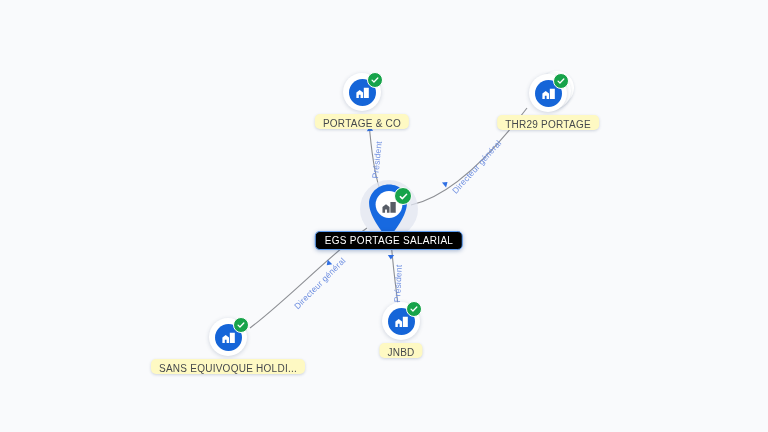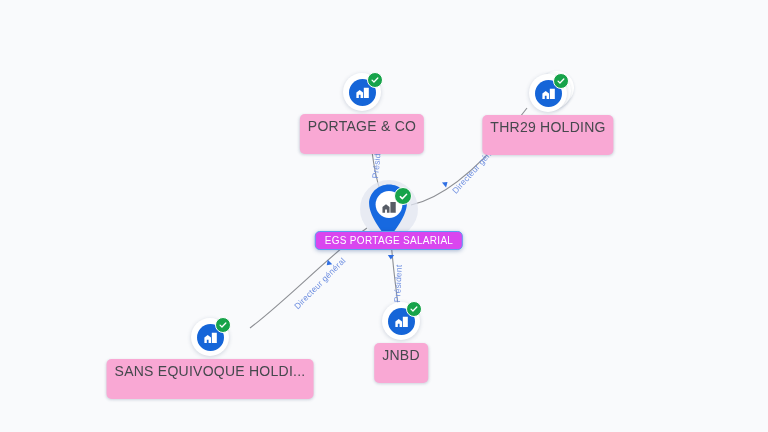--- a/index.html
+++ b/index.html
@@ -72,25 +72,25 @@
   .pin-check{
     position:absolute;right:0px;top:4px;
     width:16px;height:16px;border-radius:50%;
     background:#17a34a;border:1.5px solid #ffffff;
     display:flex;align-items:center;justify-content:center;
   }
 
   
   .node-label{
     position:absolute;left:50%;transform:translateX(-50%);
-    background:#f9a8d4;
+    background:#fef9c3;
     color:#45484d;
-    font-size:14px;
+    font-size:10px;
     letter-spacing:.25px;
-    padding:4px 8px 20px 8px;
+    padding:4px 8px 0 8px;
     border-radius:5px;
     white-space:nowrap;
     box-shadow:0 1px 3px rgba(40,60,100,.20);
     font-family:"Liberation Sans", sans-serif;
   }
   .node-label.root{
     background:#1769e0;
     color:#ffffff;
     border:1.5px solid #5b9bf0;
     font-size:10px;
@@ -138,21 +138,21 @@
             <path fill="#585d66" d="M2.2 20.6V11.9l5.3-4.1 5.3 4.1v8.7H8.9v-5H6.1v5z"></path>
             <path fill="#585d66" d="M14.1 20.6V4.4h8.0v16.2zm1.9-12.6h1.7v1.7H16zm3.0 0h1.7v1.7h-1.7zM16 11.2h1.7v1.7H16zm3.0 0h1.7v1.7h-1.7zM16 14.4h1.7v1.7H16zm3.0 0h1.7v1.7h-1.7zM16 17.6h1.7v1.7H16zm3.0 0h1.7v1.7h-1.7z"></path>
           </svg>
         </div>
         <div class="pin-check" style="background: rgb(23, 163, 74);">
           <svg width="11" height="11" viewBox="0 0 16 16" aria-hidden="true">
             <path d="M3.3 8.2 L6.3 11.1 L12.5 4.8" fill="none" stroke="#ffffff" stroke-width="2.1" stroke-linecap="round" stroke-linejoin="round"></path>
           </svg>
         </div>
       </div>
-      <div class="node-label root" style="top: 48px; background: #d946ef; border-color: rgb(91, 155, 240);">EGS PORTAGE SALARIAL</div>
+      <div class="node-label root" style="top: 48px; background: #000000; border-color: rgb(91, 155, 240);">EGS PORTAGE SALARIAL</div>
     </div>
     <div class="node" style="left: 362px; top: 92px;">
       <div style="position: relative; width: 38px; height: 38px;">
         <div class="sat-disc">
           <div class="sat-inner" style="background: rgb(21, 101, 216);">
             <svg width="15" height="15" viewBox="0 0 24 24" aria-hidden="true">
               <path fill="#ffffff" d="M2.2 20.6V11.9l5.3-4.1 5.3 4.1v8.7H8.9v-5H6.1v5z"></path>
               <path fill="#ffffff" d="M14.1 20.6V4.4h8.0v16.2zm1.9-12.6h1.7v1.7H16zm3.0 0h1.7v1.7h-1.7zM16 11.2h1.7v1.7H16zm3.0 0h1.7v1.7h-1.7zM16 14.4h1.7v1.7H16zm3.0 0h1.7v1.7h-1.7zM16 17.6h1.7v1.7H16zm3.0 0h1.7v1.7h-1.7z"></path>
             </svg>
           </div>
@@ -176,23 +176,23 @@
               <path fill="#ffffff" d="M14.1 20.6V4.4h8.0v16.2zm1.9-12.6h1.7v1.7H16zm3.0 0h1.7v1.7h-1.7zM16 11.2h1.7v1.7H16zm3.0 0h1.7v1.7h-1.7zM16 14.4h1.7v1.7H16zm3.0 0h1.7v1.7h-1.7zM16 17.6h1.7v1.7H16zm3.0 0h1.7v1.7h-1.7z"></path>
             </svg>
           </div>
           <div class="check-badge" style="background: rgb(23, 163, 74);">
             <svg width="10" height="10" viewBox="0 0 16 16" aria-hidden="true">
               <path d="M3.3 8.2 L6.3 11.1 L12.5 4.8" fill="none" stroke="#ffffff" stroke-width="2.1" stroke-linecap="round" stroke-linejoin="round"></path>
             </svg>
           </div>
         </div>
       </div>
-      <div class="node-label" style="top: 41px; color: rgb(69, 72, 77);">THR29 HOLDING</div>
-    </div>
-    <div class="node" style="left: 210px; top: 337px;">
+      <div class="node-label" style="top: 41px; color: rgb(69, 72, 77);">THR29 PORTAGE</div>
+    </div>
+    <div class="node" style="left: 228px; top: 337px;">
       <div style="position: relative; width: 38px; height: 38px;">
         <div class="sat-disc">
           <div class="sat-inner" style="background: rgb(21, 101, 216);">
             <svg width="15" height="15" viewBox="0 0 24 24" aria-hidden="true">
               <path fill="#ffffff" d="M2.2 20.6V11.9l5.3-4.1 5.3 4.1v8.7H8.9v-5H6.1v5z"></path>
               <path fill="#ffffff" d="M14.1 20.6V4.4h8.0v16.2zm1.9-12.6h1.7v1.7H16zm3.0 0h1.7v1.7h-1.7zM16 11.2h1.7v1.7H16zm3.0 0h1.7v1.7h-1.7zM16 14.4h1.7v1.7H16zm3.0 0h1.7v1.7h-1.7zM16 17.6h1.7v1.7H16zm3.0 0h1.7v1.7h-1.7z"></path>
             </svg>
           </div>
           <div class="check-badge" style="background: rgb(23, 163, 74);">
             <svg width="10" height="10" viewBox="0 0 16 16" aria-hidden="true">

